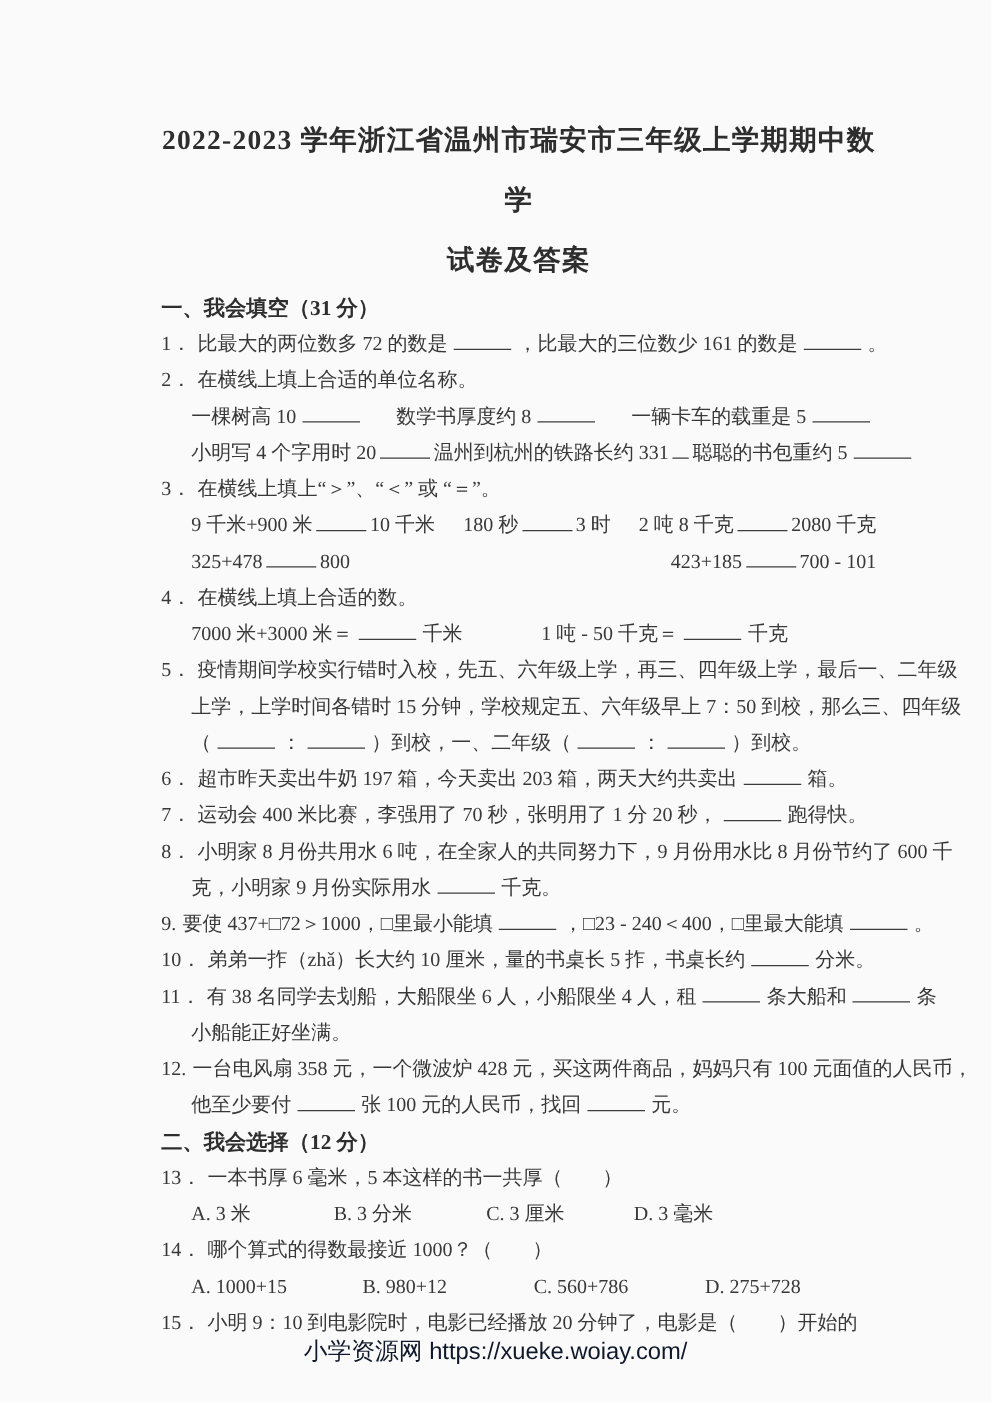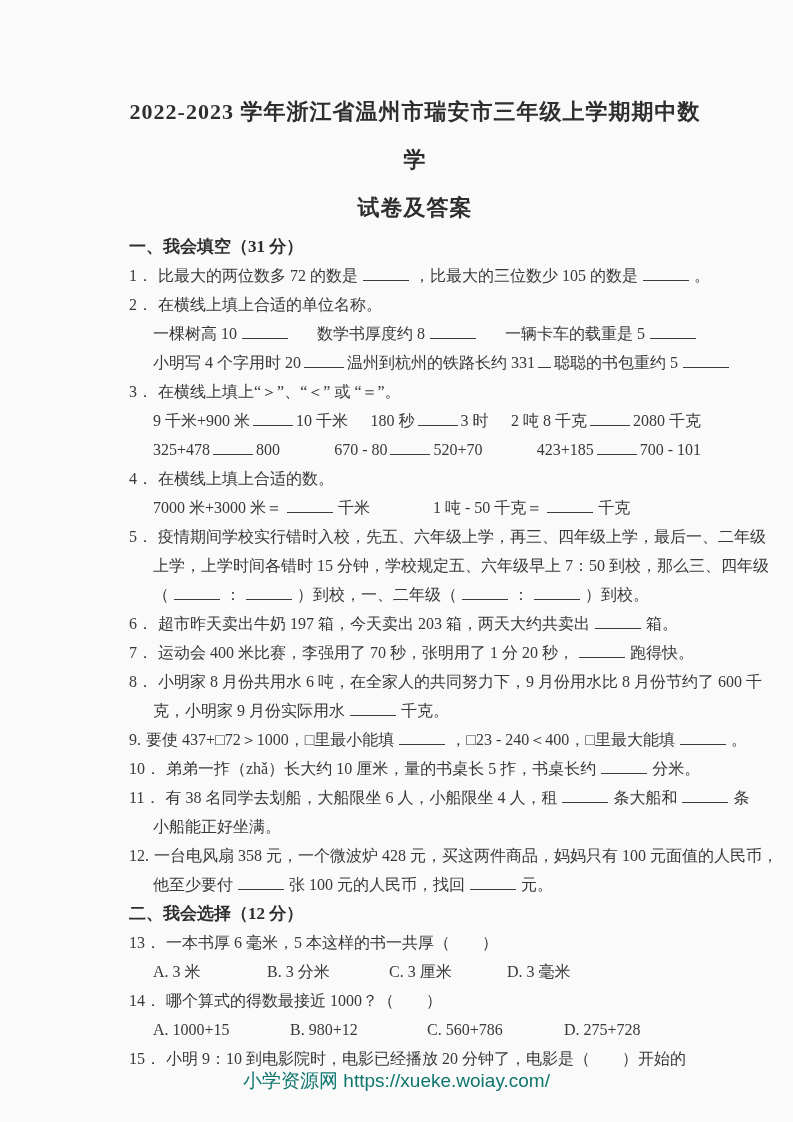--- a/index.html
+++ b/index.html
@@ -29,38 +29,38 @@
   .opts{display:flex;}
   .opts span{display:inline-block;}
   .opts13 span:nth-child(1){width:114px;}
   .opts13 span:nth-child(2){width:122px;}
   .opts13 span:nth-child(3){width:118px;}
   .opts14 span:nth-child(1){width:137px;}
   .opts14 span:nth-child(2){width:137px;}
   .opts14 span:nth-child(3){width:137px;}
   .footer{
     position:absolute;left:0;right:0;bottom:28px;
-    text-align:center;color:#0f766e;font-size:19px;
+    text-align:center;color:#0f172a;font-size:19px;
     font-family:"Liberation Sans", sans-serif;
   }
 </style>
 </head>
 <body>
 
 <div class="page">
   <div class="content">
 
     <div class="title">
       <div>2022-2023 学年浙江省温州市瑞安市三年级上学期期中数学</div>
       <div>试卷及答案</div>
     </div>
 
     <div class="sec">一、我会填空（31 分）</div>
 
-    <div class="line"><span class="qnum">1．</span><span>比最大的两位数多 72 的数是</span><span class="blank"></span><span>，比最大的三位数少 105 的数是</span><span class="blank"></span><span>。</span></div>
+    <div class="line"><span class="qnum">1．</span><span>比最大的两位数多 72 的数是</span><span class="blank"></span><span>，比最大的三位数少 161 的数是</span><span class="blank"></span><span>。</span></div>
 
     <div class="line"><span class="qnum">2．</span><span>在横线上填上合适的单位名称。</span></div>
     <div class="line indent cols">
       <span><span>一棵树高 10</span><span class="blank"></span></span>
       <span><span>数学书厚度约 8</span><span class="blank"></span></span>
       <span><span>一辆卡车的载重是 5</span><span class="blank"></span></span>
     </div>
     <div class="line indent cols">
       <span><span>小明写 4 个字用时 20</span><span class="blank md"></span></span>
       <span><span>温州到杭州的铁路长约 331</span><span class="blank sm"></span></span>
@@ -68,21 +68,20 @@
     </div>
 
     <div class="line"><span class="qnum">3．</span><span>在横线上填上“＞”、“＜” 或 “＝”。</span></div>
     <div class="line indent cols">
       <span><span>9 千米+900 米</span><span class="blank md"></span><span>10 千米</span></span>
       <span><span>180 秒</span><span class="blank md"></span><span>3 时</span></span>
       <span><span>2 吨 8 千克</span><span class="blank md"></span><span>2080 千克</span></span>
     </div>
     <div class="line indent cols">
       <span><span>325+478</span><span class="blank md"></span><span>800</span></span>
-      <span><span>670 - 80</span><span class="blank md"></span><span>520+70</span></span>
       <span><span>423+185</span><span class="blank md"></span><span>700 - 101</span></span>
     </div>
 
     <div class="line"><span class="qnum">4．</span><span>在横线上填上合适的数。</span></div>
     <div class="line indent cols2">
       <span class="c4l"><span>7000 米+3000 米＝</span><span class="blank"></span><span>千米</span></span>
       <span><span>1 吨 - 50 千克＝</span><span class="blank"></span><span>千克</span></span>
     </div>
 
     <div class="line"><span class="qnum">5．</span><span>疫情期间学校实行错时入校，先五、六年级上学，再三、四年级上学，最后一、二年级</span></div>

